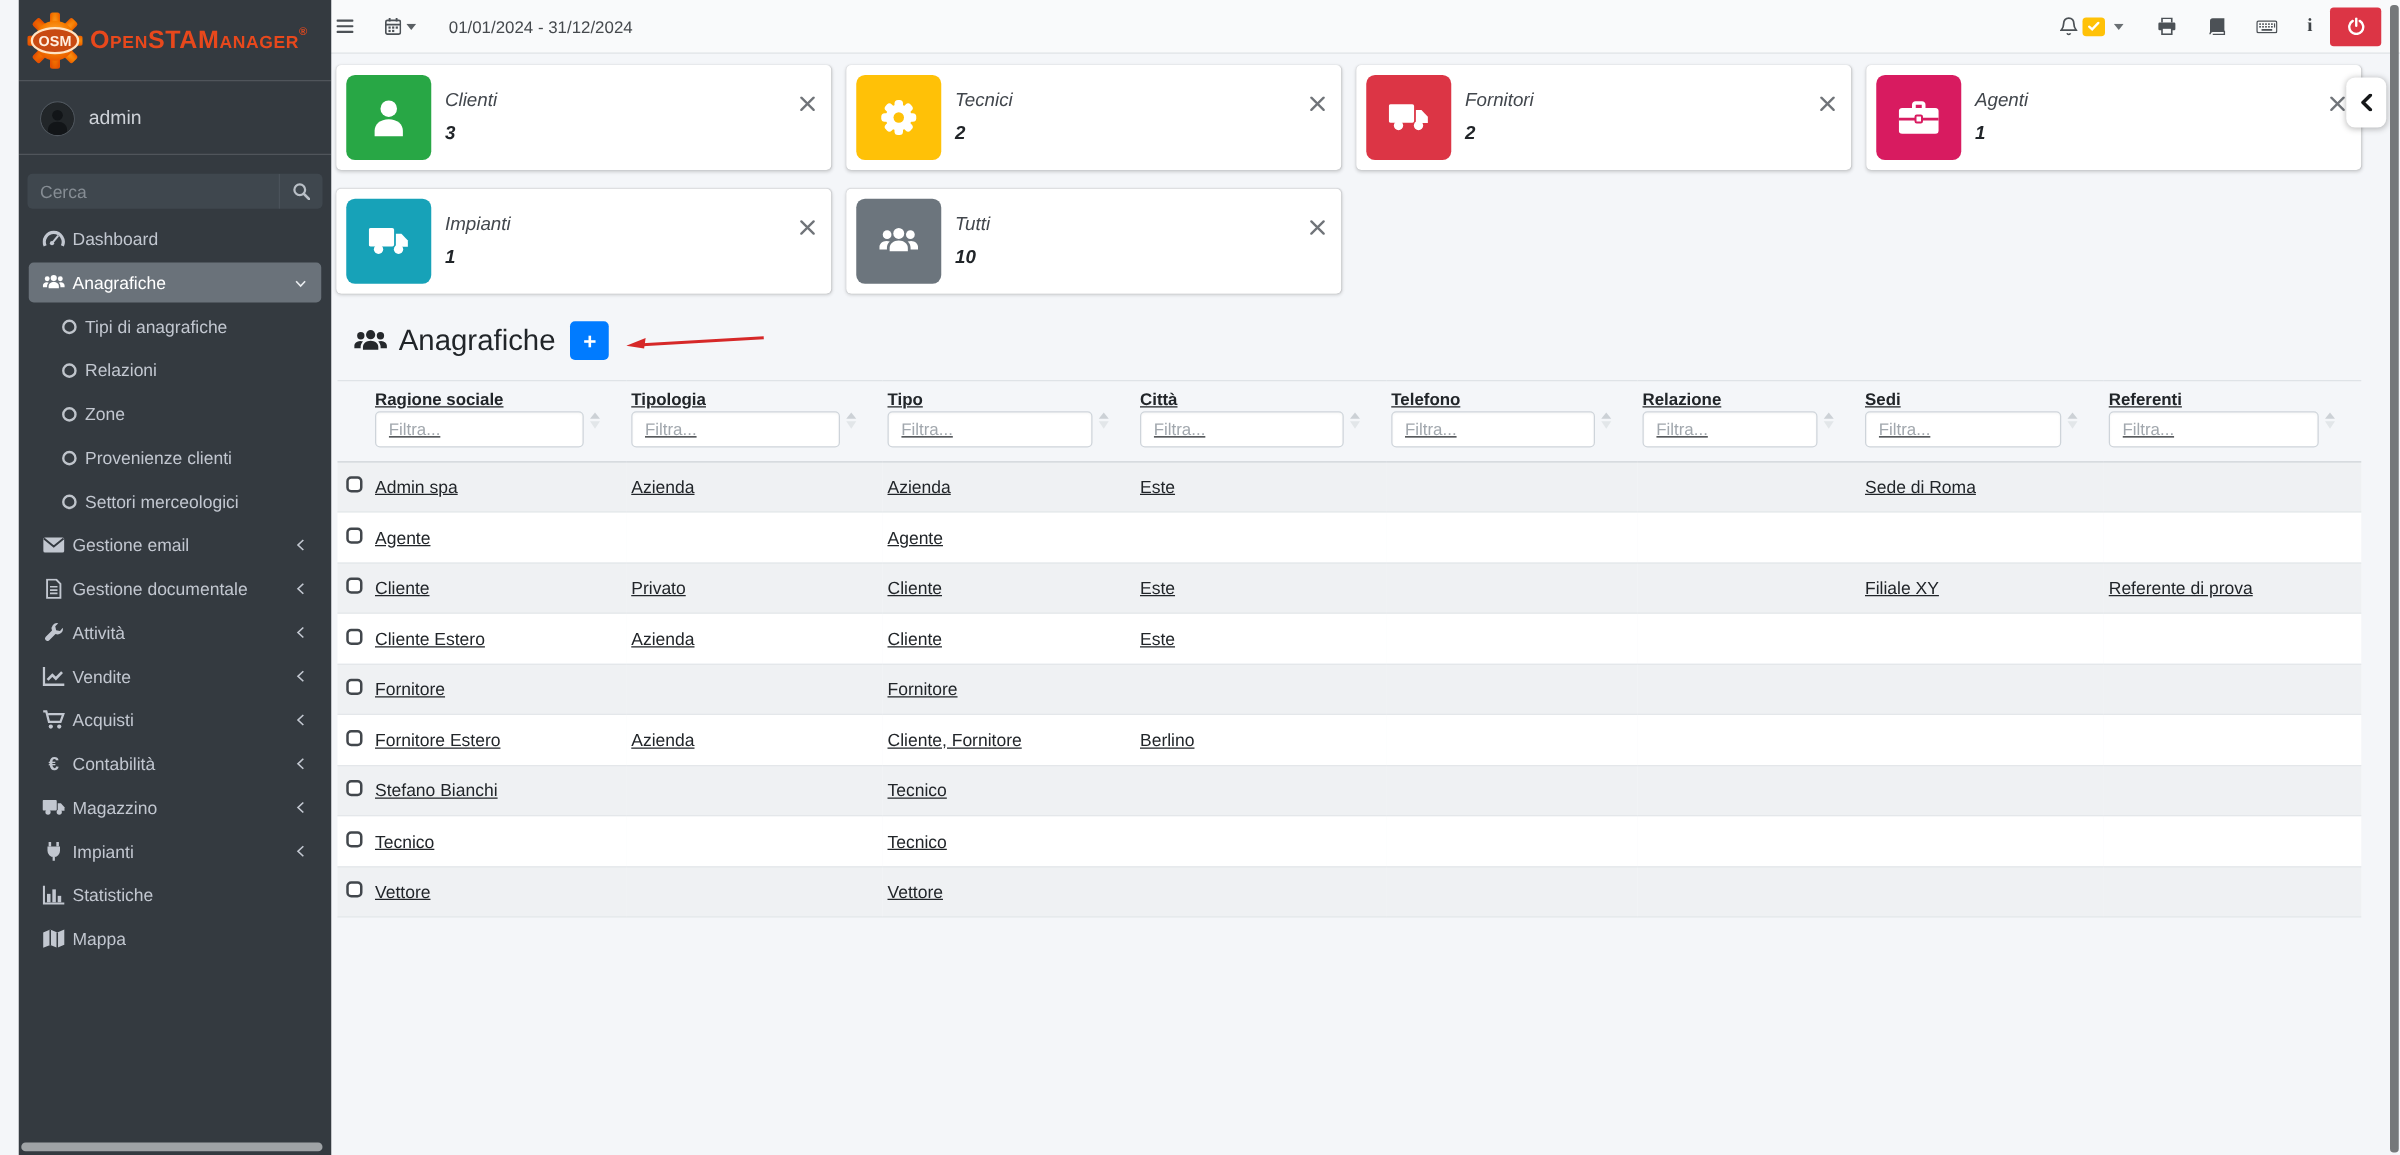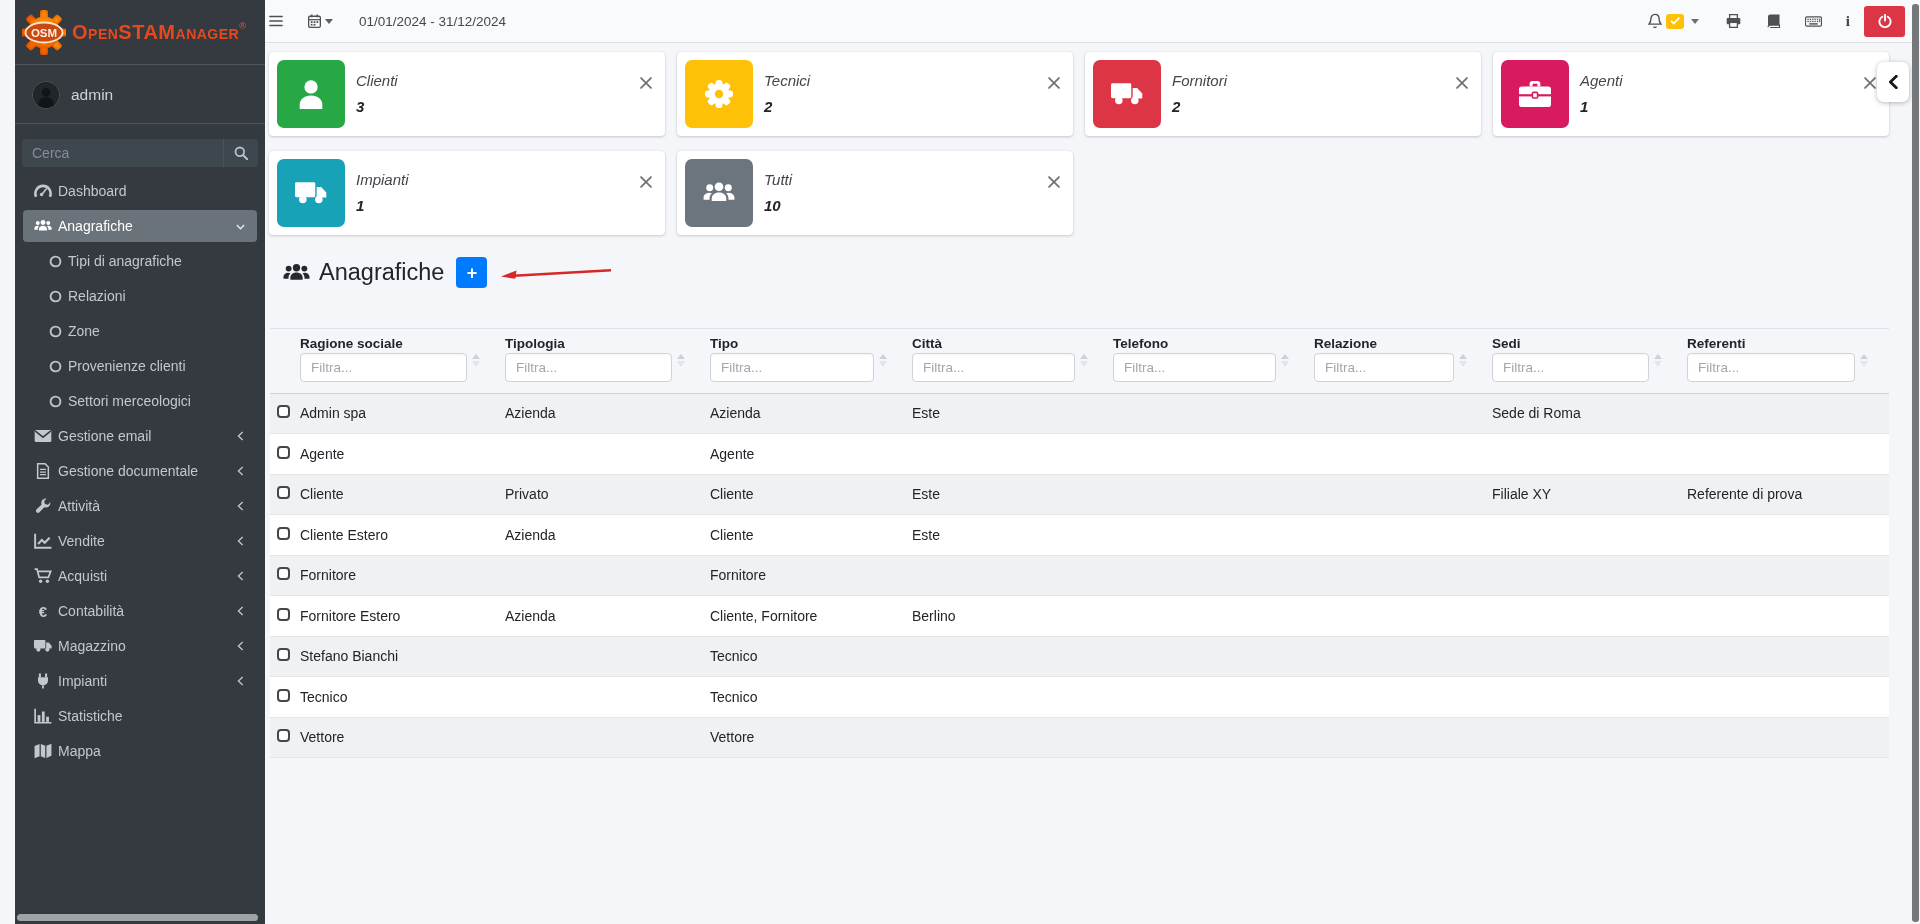--- a/index.html
+++ b/index.html
@@ -65,21 +65,21 @@
 .card-label { font-size:15px; color:#42474d; }
 .card-value { font-size:15px; font-weight:bold; margin-top:9px; color:#212529; }
 .card-close { position:absolute; top:25px; right:13px; width:12px; height:12px; color:#707479; cursor:pointer; }
 
 .heading { margin:22px 0 0 33px; display:flex; align-items:center; }
 .heading-icon { width:27px; height:20px; color:#25282c; }
 .heading-title { margin-left:9px; font-size:23.5px; color:#212529; }
 .add-btn { margin-left:12px; width:31px; height:31px; background:#007bff; border:0; border-radius:4px; color:#fff; font-size:18px; font-weight:bold; line-height:1; display:flex; align-items:center; justify-content:center; }
 .red-arrow { margin-left:14px; width:113px; height:14px; margin-top:2px; }
 
-.table-wrap { margin-left:20px; margin-top:40px; width:1619px; }
+.table-wrap { margin-left:20px; margin-top:16px; width:1619px;text-decoration:underline; }
 table { border-collapse:collapse; table-layout:fixed; width:1619px; }
 thead tr.labels th { text-align:left; font-size:13.5px; font-weight:bold; color:#212529; padding:8px 4px 0 4px; border-top:1px solid #dfe3e7; height:24px; vertical-align:top; }
 thead tr.labels th { padding-top:7px; }
 thead tr.filters td { padding:0 4px 11px 4px; vertical-align:top; }
 .filter-box { display:flex; align-items:flex-start; }
 .filter-input { height:29px; width:calc(100% - 30px); border:1px solid #ced4da; border-radius:4px; background:#fff; padding:0 10px; font-size:13.5px; color:#495057; font-family:inherit; outline:0; box-shadow:inset 0 1px 2px rgba(0,0,0,.04); }
 .filter-input::placeholder { color:#a1a7ad; }
 .sort-car { margin-left:5px; margin-top:1px; width:8px; display:flex; flex-direction:column; align-items:center; }
 .sort-up { width:0; height:0; border-left:4px solid transparent; border-right:4px solid transparent; border-bottom:5.5px solid #ccd1d6; }
 .sort-down { margin-top:2px; width:0; height:0; border-left:4.5px solid transparent; border-right:4.5px solid transparent; border-top:6px solid #e2e6e9; }

